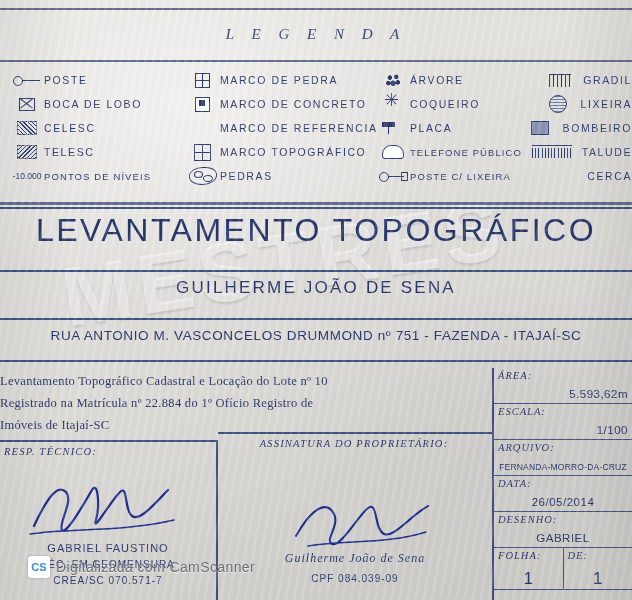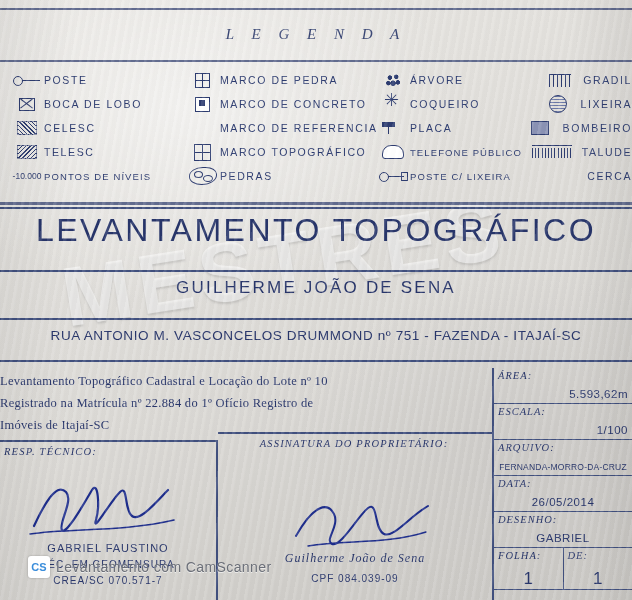--- a/index.html
+++ b/index.html
@@ -647,16 +647,16 @@
     <svg class="signature" id="sig-scribble-right" viewBox="0 0 150 58">
       <path d="M8 40 C26 8, 40 6, 46 18 C52 30, 36 44, 44 48 C52 52, 70 20, 80 12 C90 4, 86 34, 96 38 C106 42, 122 20, 140 10" fill="none" stroke="#1d2d8c" stroke-width="2" stroke-linecap="round"></path>
       <path d="M20 50 C60 44, 100 48, 138 36" fill="none" stroke="#1d2d8c" stroke-width="1.4" stroke-linecap="round"></path>
     </svg>
     <div class="sig-name o1">Guilherme João de Sena</div>
     <div class="sig-name o2">CPF 084.039-09</div>
   </div>
 
   <div id="cs-badge">
     <div id="cs-logo">CS</div>
-    <div id="cs-text">Levantamento com CamScanner</div>
+    <div id="cs-text">Digitalizada com CamScanner</div>
   </div>
 
 </div>
 
 </body></html>

